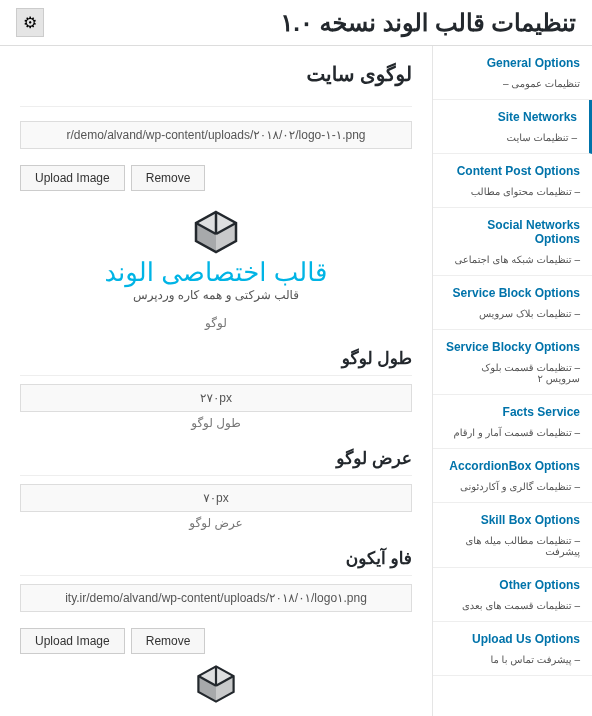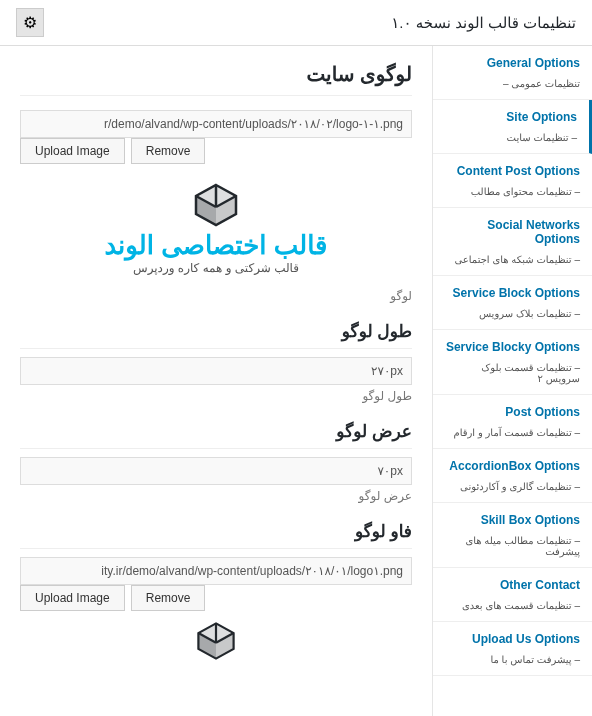--- a/index.html
+++ b/index.html
@@ -23,22 +23,22 @@
     .page-header {
       background: #fff;
       padding: 8px 16px;
       display: flex;
       align-items: center;
       justify-content: space-between;
       border-bottom: 1px solid #ddd;
       direction: rtl;
     }
     .page-header-title {
-      font-size: 15px;
-      font-weight: normal;
+      font-size: 24px;
+      font-weight: bold;
       color: #23282d;
       direction: rtl;
     }
     .settings-icon-btn {
       background: #e5e5e5;
       border: 1px solid #ccc;
       padding: 4px 6px;
       cursor: pointer;
       font-size: 16px;
     }
@@ -92,70 +92,71 @@
 
     
     .section-title {
       text-align: right;
       font-size: 20px;
       font-weight: bold;
       color: #23282d;
       margin-bottom: 14px;
       direction: rtl;
       border-bottom: 1px solid #eee;
-      padding-bottom: 9px;
+      padding-bottom: 20px;
     }
 
     
     .field-group {
       margin-bottom: 18px;
     }
     .field-label {
-      text-align: right;
+      text-align: center;
       font-size: 12px;
       color: #777;
       margin-top: 4px;
       direction: rtl;
     }
     .text-input {
       width: 100%;
       padding: 6px 8px;
       border: 1px solid #ddd;
       background: #f9f9f9;
       font-size: 12px;
       direction: ltr;
-      text-align: right;
+      text-align: center;
       color: #555;
     }
 
     .button-row {
       display: flex;
       gap: 6px;
       margin-bottom: 6px;
       direction: rtl;
       justify-content: flex-end;
     }
     .btn {
       padding: 5px 14px;
       border: 1px solid #ccc;
       background: #f7f7f7;
       cursor: pointer;
       font-size: 12px;
       color: #333;
+      margin-top: 16px;
     }
 
     
     .logo-preview-area {
       text-align: center;
       padding: 10px 0;
       margin-bottom: 4px;
     }
     .logo-text-arabic {
       font-size: 26px;
-      font-weight: bold;
+      font-weight: normal;
       color: #00b4e5;
       direction: rtl;
       text-align: center;
       font-family: 'Tahoma', Arial, sans-serif;
     }
     .logo-subtitle-arabic {
       font-size: 12px;
       color: #555;
       direction: rtl;
     }
@@ -224,21 +225,21 @@
         <input class="text-input" type="text" value="۲۷۰px" style="">
         <div class="field-label">طول لوگو</div>
       </div>
 
       <div class="sub-section-title">عرض لوگو</div>
       <div class="field-group">
         <input class="text-input" type="text" value="۷۰px" style="">
         <div class="field-label">عرض لوگو</div>
       </div>
 
-      <div class="sub-section-title">فاو لوگو</div>
+      <div class="sub-section-title">فاو آیکون</div>
       <div class="field-group">
         <input class="text-input" type="text" readonly="" value="ity.ir/demo/alvand/wp-content/uploads/۲۰۱۸/۰۱/logo۱.png" style="">
         <div class="button-row">
           <button class="btn">Remove</button>
           <button class="btn">Upload Image</button>
         </div>
         <div class="cube-container" style="margin-top:8px;">
           <svg width="44" height="44" viewBox="0 0 100 100" xmlns="http://www.w3.org/2000/svg">
             <polygon points="50,10 90,32 90,68 50,90 10,68 10,32" fill="none" stroke="#23282d" stroke-width="5"></polygon>
             <polygon points="50,10 90,32 50,54 10,32" fill="#23282d" opacity="0.15"></polygon>
@@ -252,53 +253,53 @@
       </div>
 
     </div>
 
     <div class="sidebar" id="sidebar-container">
     <div class="sidebar-item">
       <span class="sidebar-item-title">General Options</span>
       <span class="sidebar-item-subtitle">تنظیمات عمومی –</span>
     </div>
         <div class="sidebar-item active">
-      <span class="sidebar-item-title">Site Options</span>
+      <span class="sidebar-item-title">Site Networks</span>
       <span class="sidebar-item-subtitle">– تنظیمات سایت</span>
     </div>
         <div class="sidebar-item">
       <span class="sidebar-item-title">Content Post Options</span>
       <span class="sidebar-item-subtitle">– تنظیمات محتوای مطالب</span>
     </div>
         <div class="sidebar-item">
       <span class="sidebar-item-title">Social Networks Options</span>
       <span class="sidebar-item-subtitle">– تنظیمات شبکه های اجتماعی</span>
     </div>
         <div class="sidebar-item">
       <span class="sidebar-item-title">Service Block Options</span>
       <span class="sidebar-item-subtitle">– تنظیمات بلاک سرویس</span>
     </div>
         <div class="sidebar-item">
       <span class="sidebar-item-title">Service Blocky Options</span>
       <span class="sidebar-item-subtitle">– تنظیمات قسمت بلوک سرویس ۲</span>
     </div>
         <div class="sidebar-item">
-      <span class="sidebar-item-title">Post Options</span>
+      <span class="sidebar-item-title">Facts Service</span>
       <span class="sidebar-item-subtitle">– تنظیمات قسمت آمار و ارقام</span>
     </div>
         <div class="sidebar-item">
       <span class="sidebar-item-title">AccordionBox Options</span>
       <span class="sidebar-item-subtitle">– تنظیمات گالری و آکاردئونی</span>
     </div>
         <div class="sidebar-item">
       <span class="sidebar-item-title">Skill Box Options</span>
       <span class="sidebar-item-subtitle">– تنظیمات مطالب میله های پیشرفت</span>
     </div>
         <div class="sidebar-item">
-      <span class="sidebar-item-title">Other Contact</span>
+      <span class="sidebar-item-title">Other Options</span>
       <span class="sidebar-item-subtitle">– تنظیمات قسمت های بعدی</span>
     </div>
         <div class="sidebar-item">
       <span class="sidebar-item-title">Upload Us Options</span>
       <span class="sidebar-item-subtitle">– پیشرفت تماس با ما</span>
     </div>
       </div>
 
   </div>
 </div>

